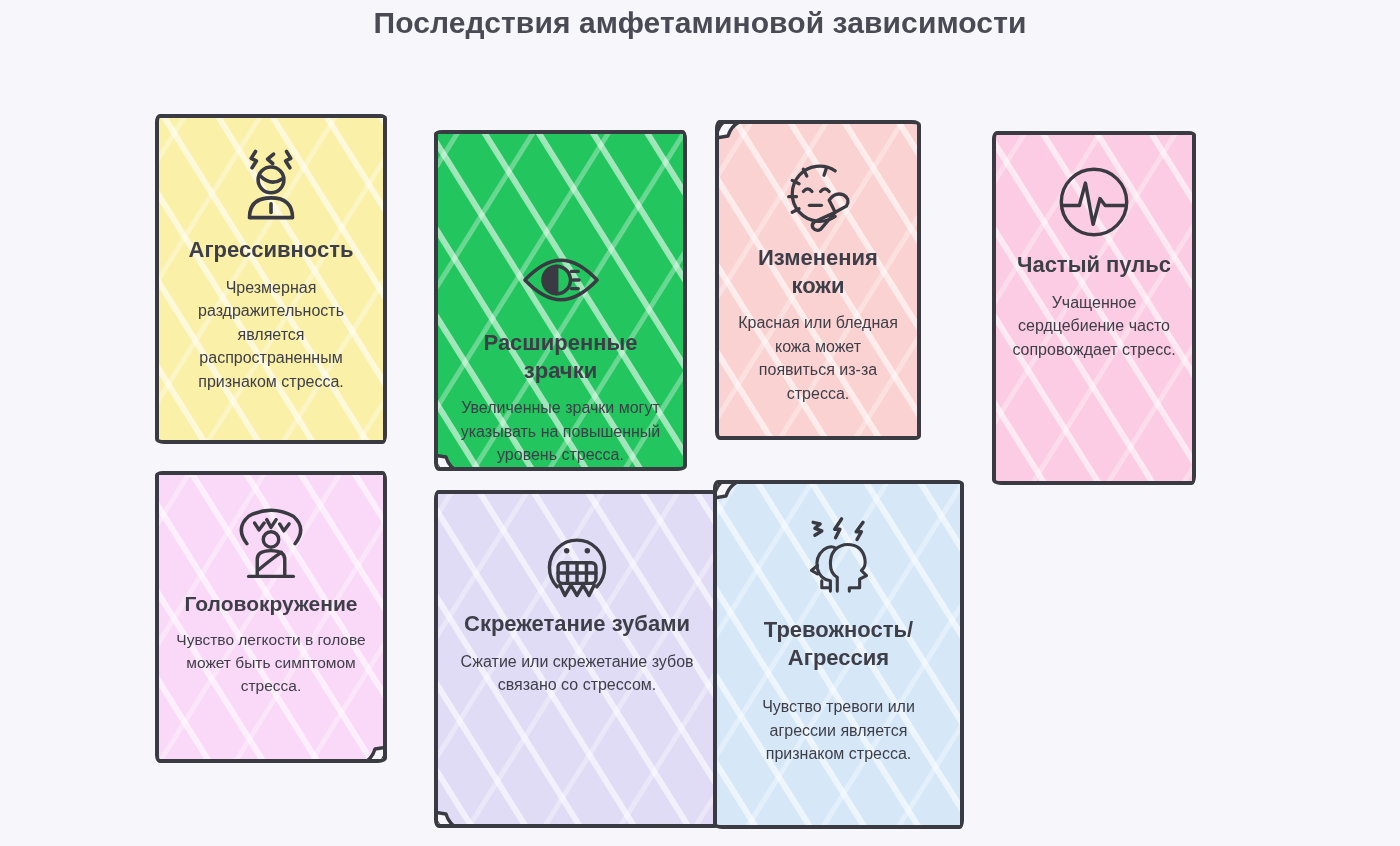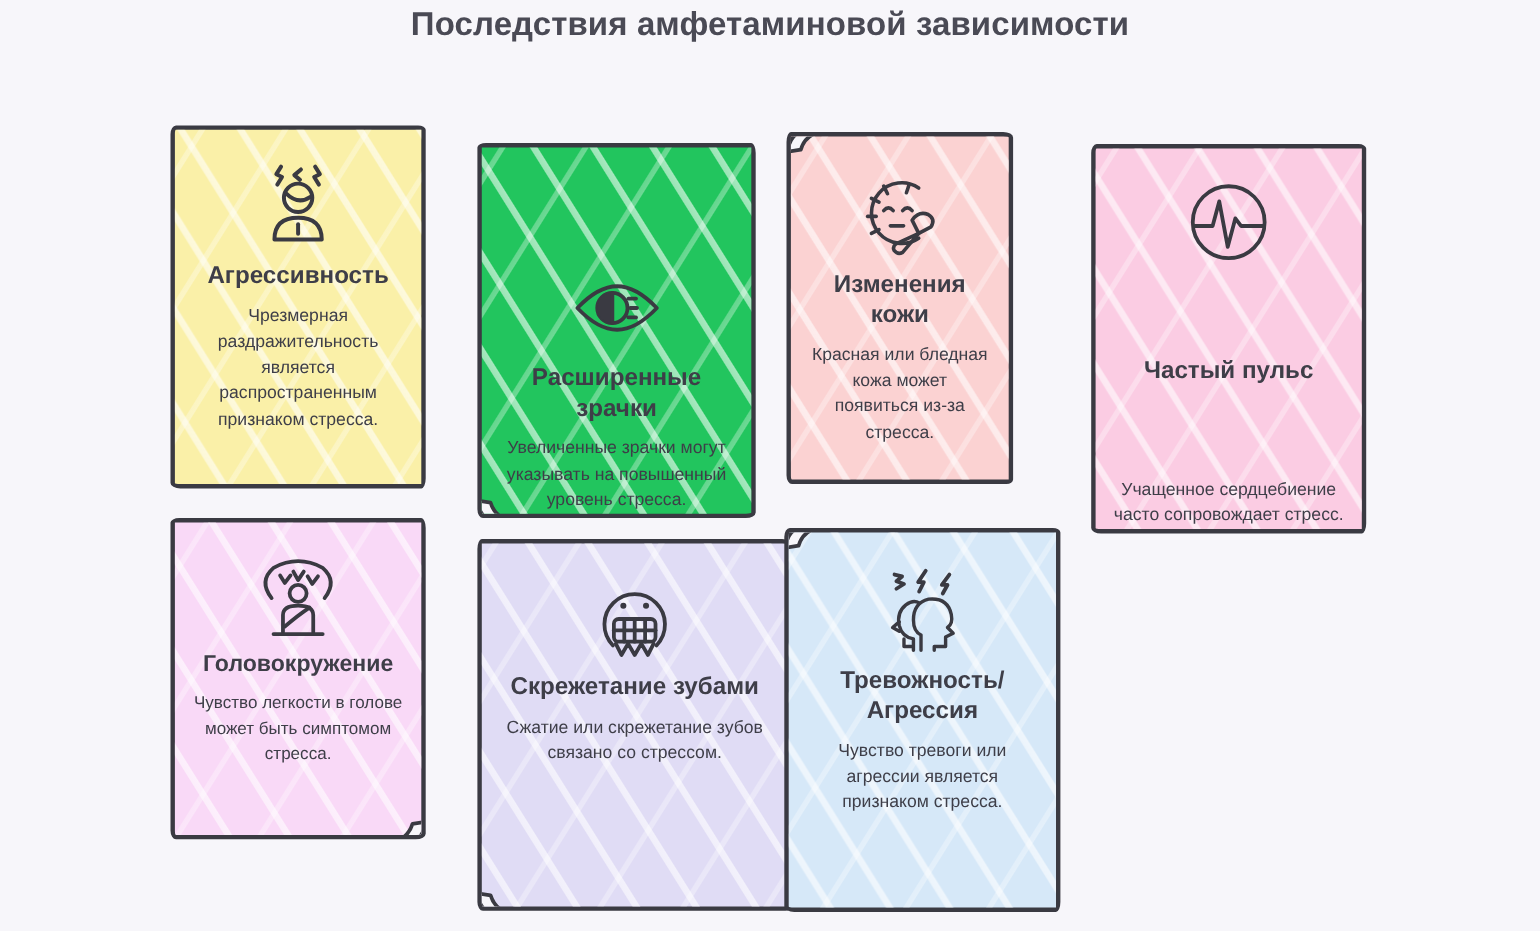--- a/index.html
+++ b/index.html
@@ -118,24 +118,24 @@
   }
   .fold svg { width: 100%; height: 100%; overflow: visible; }
   .fold-bl { left: -6px;  bottom: -10px; }
   .fold-tl { left: -6px;  top: -8px; }
   .fold-br { right: -6px; bottom: -10px; }
 
   
   #card-aggression   { left: 155px;  top: 114px; width: 232px; height: 330px; }
   #card-pupils       { left: 434px;  top: 130px; width: 253px; height: 341px; }
   #card-skin         { left: 715px;  top: 120px; width: 206px; height: 320px; }
-  #card-pulse        { left: 992px;  top: 131px; width: 250px; height: 354px; justify-content: space-between; }
+  #card-pulse        { left: 992px;  top: 131px; width: 204px; height: 354px; }
   #card-dizziness    { left: 155px;  top: 471px; width: 232px; height: 292px; }
   #card-teeth        { left: 434px;  top: 490px; width: 286px; height: 338px; }
-  #card-anxiety      { left: 713px;  top: 480px; width: 251px; height: 349px; }
+  #card-anxiety      { left: 713px;  top: 480px; width: 251px; height: 349px; gap: 12px; }
 
   #card-aggression .card-title { margin-top: 2px; }
   #card-dizziness  .card-title { font-size: 21px; }
   #card-dizziness  .card-body  { font-size: 15.5px; }
   #card-skin .card-icon,
   #card-anxiety .card-icon { margin-top: 28px; }
 </style>
 </head>
 <body>
 

